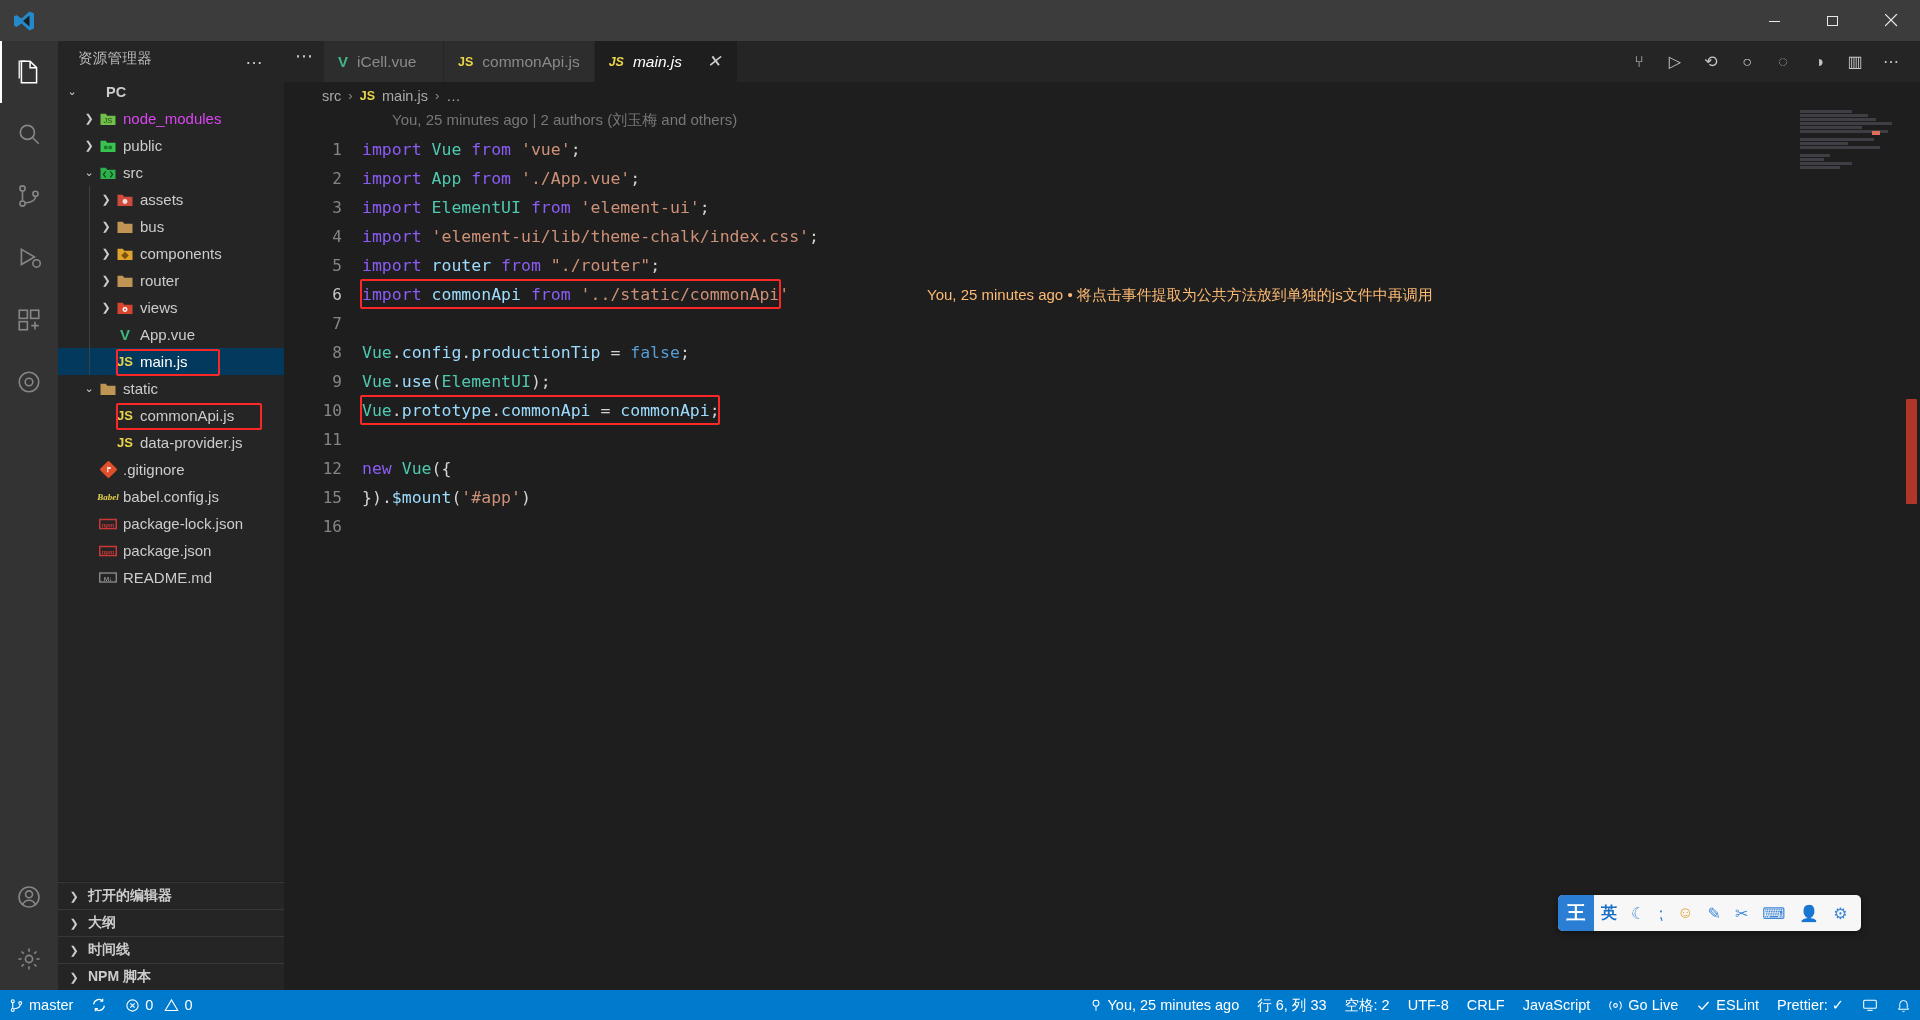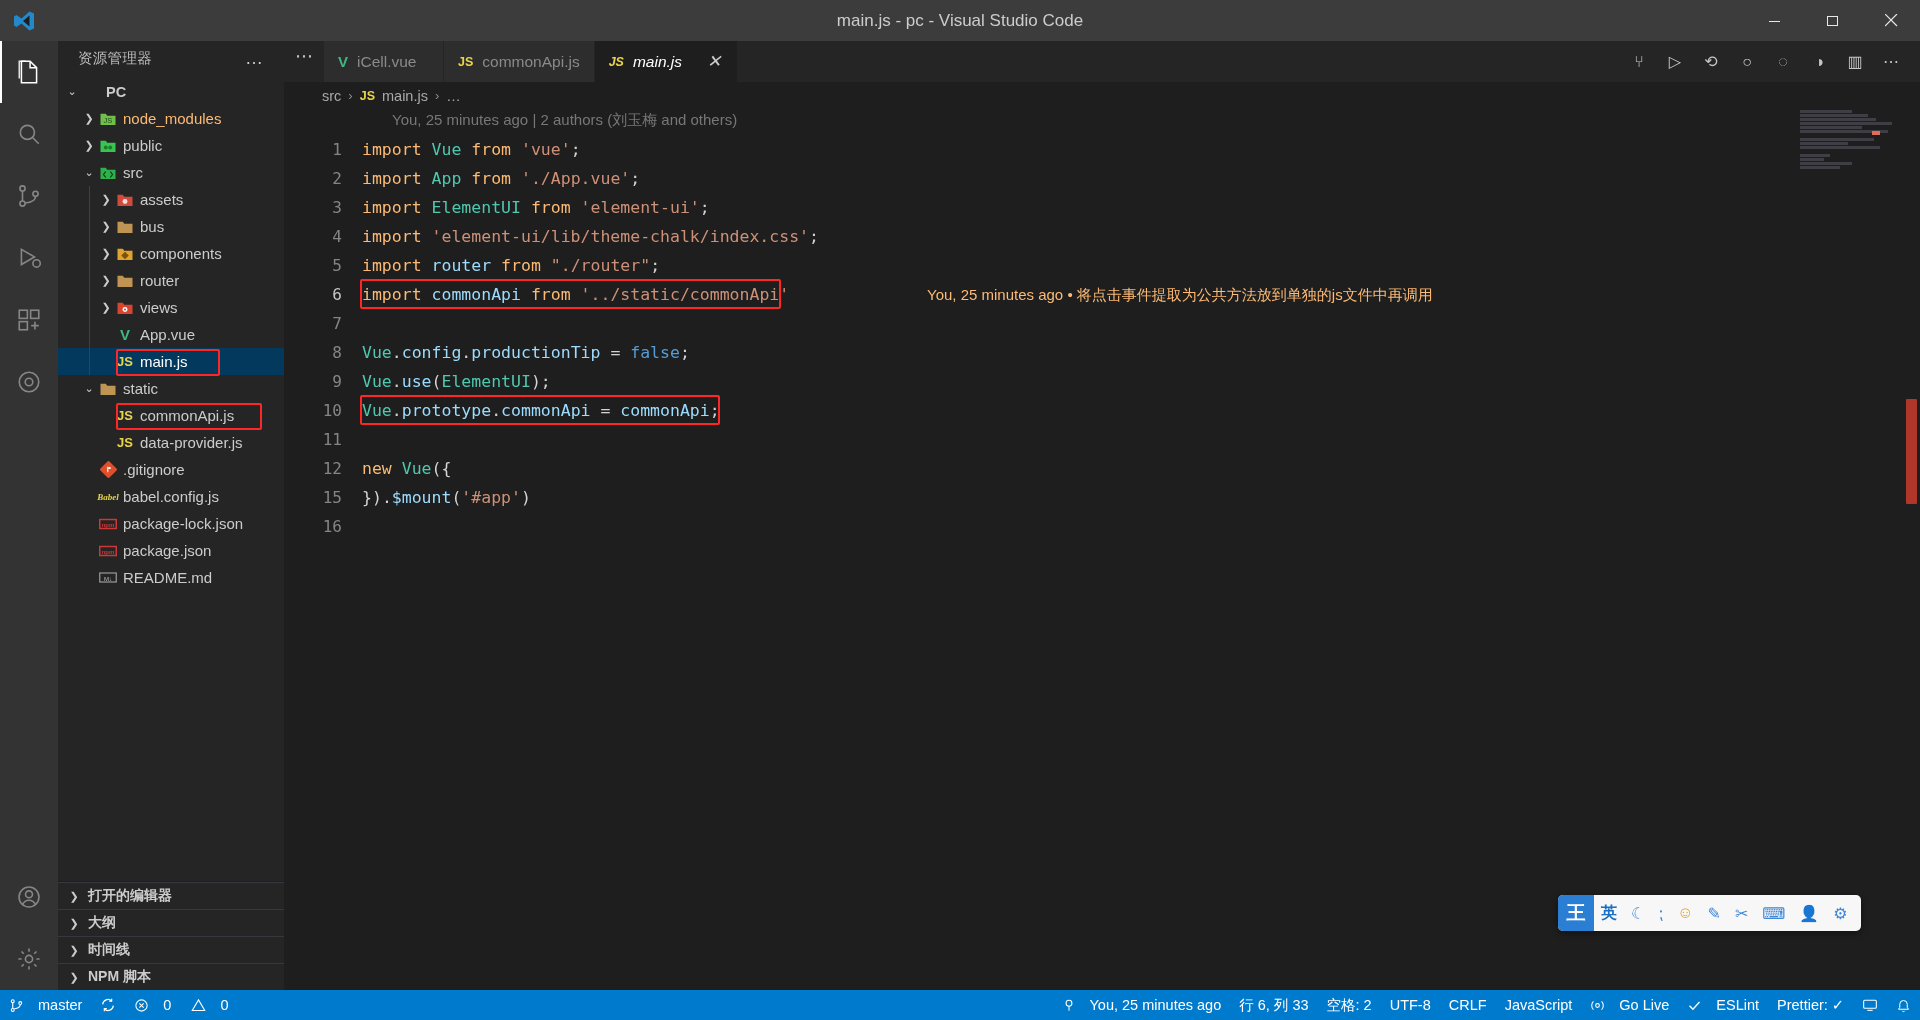--- a/index.html
+++ b/index.html
@@ -116,21 +116,21 @@
   }
   .cl { display: flex; height: 29px; position: relative; white-space: pre; }
   .ln {
     width: 78px; flex: 0 0 78px; text-align: right; padding-right: 20px;
     color: #858585; font-family: "DejaVu Sans Mono", monospace; font-size: 16px;
   }
   .ctext { flex: 1; position: relative; }
   .cl.cur .ln { color: #c6c6c6; }
 
   
-  .k  { color: #fdba74; }        
+  .k  { color: #8b5cf6; }        
   .v  { color: #9cdcfe; }        
   .s  { color: #ce9178; }        
   .p  { color: #d4d4d4; }        
   .t  { color: #4ec9b0; }        
   .n  { color: #569cd6; }
 
   .redbox {
     position: absolute; border: 2.5px solid #fc2828; border-radius: 2px;
     pointer-events: none;
   }
@@ -163,34 +163,33 @@
     color: #fff; display: flex; align-items: center; justify-content: center;
     font-size: 19px; font-weight: bold;
   }
   .ime-item { padding: 0 7px; font-size: 16px; display: flex; align-items: center; height: 36px; }
 
   
   .statusbar {
     height: 30px; flex: 0 0 30px; background: #007acc; display: flex; align-items: center;
     color: #ffffff; font-size: 14.5px;
   }
-  .st { display: flex; align-items: center; gap: 14px; padding: 0 9px; height: 30px; white-space: nowrap; }
+  .st { display: flex; align-items: center; gap: 5px; padding: 0 9px; height: 30px; white-space: nowrap; }
   .st-spacer { flex: 1; }
 </style>
 </head>
 <body>
 
 <div class="titlebar">
   <div class="vs-logo">
     <svg width="24" height="24" viewBox="0 0 24 24">
       <path d="M17.5 2.5 L22 4.6 V19.4 L17.5 21.5 L9.5 14.5 L4.5 18 L2 16.6 V7.4 L4.5 6 L9.5 9.5 Z" fill="#2489ca"></path>
       <path d="M17.5 6.6 L17.5 17.4 L11 12 Z" fill="#1e1e1e"></path>
     </svg>
   </div>
-  <div class="title-center">main.js - pc - Visual Studio Code</div>
   <div class="win-ctrls">
     <div class="win-btn">
       <svg width="12" height="12">
           <rect x="0" y="6" width="11" height="1" fill="#e8e8e8"></rect>
         </svg>
     </div>
     <div class="win-btn">
       <svg width="12" height="12">
           <rect x="0.5" y="1.5" width="10" height="9" fill="none" stroke="#e8e8e8"></rect>
         </svg>
@@ -276,21 +275,21 @@
           <span class="lbl">PC</span>
         </div>
         <div class="row">
           <span class="chev" style="margin-left: 23px;">❯</span>
           <span class="ficon">
             <svg width="18" height="18" viewBox="0 0 24 24">
               <path d="M2 5 h7 l2 2.5 h11 V20 H2 Z" fill="#6fbf4a"></path>
               <text x="12" y="17" font-size="10" fill="#1e4d12" text-anchor="middle" font-family="sans-serif">JS</text>
             </svg>
           </span>
-          <span class="lbl" style="color: #fdba74; text-align: center;">node_modules</span>
+          <span class="lbl" style="color: #d946ef; text-align: center;">node_modules</span>
         </div>
         <div class="row">
           <span class="chev" style="margin-left: 23px;">❯</span>
           <span class="ficon">
             <svg width="18" height="18" viewBox="0 0 24 24">
               <path d="M2 5 h7 l2 2.5 h11 V20 H2 Z" fill="#39c34f"></path>
               <circle cx="9" cy="14" r="2.6" fill="#1c7a2c"></circle>
               <circle cx="15" cy="14" r="2.6" fill="#1c7a2c"></circle>
             </svg>
           </span>

